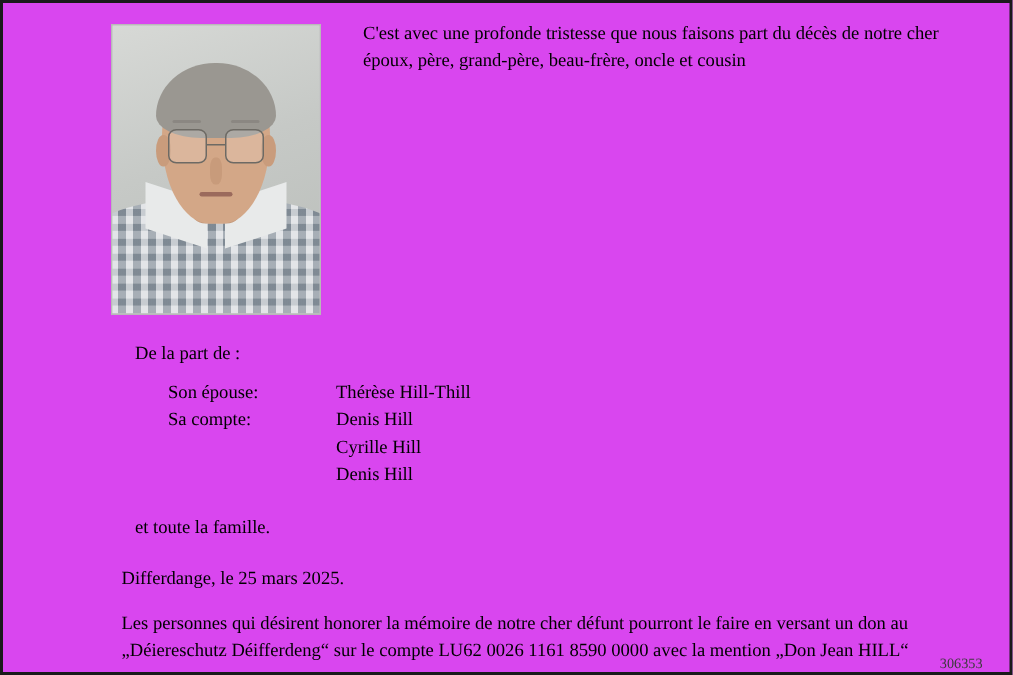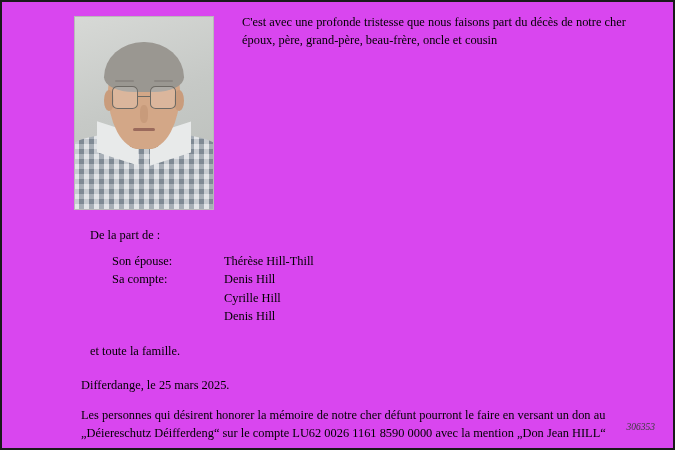--- a/index.html
+++ b/index.html
@@ -215,24 +215,23 @@
   .donation {
     margin-top: 14px;
     padding-left: 63px;
     padding-right: 40px;
     font-size: 12.4px;
     line-height: 1.45;
   }
   .ref {
     position: absolute;
     right: 18px;
-    bottom: 16px;
+    bottom: 0;
     font-size: 9.5px;
     color: #3b3b3b;
-    font-style: italic;
   }
 </style>
 </head>
 <body>
 
 <div class="notice">
 
   <div class="top-row">
 
     <div class="portrait-wrap">

